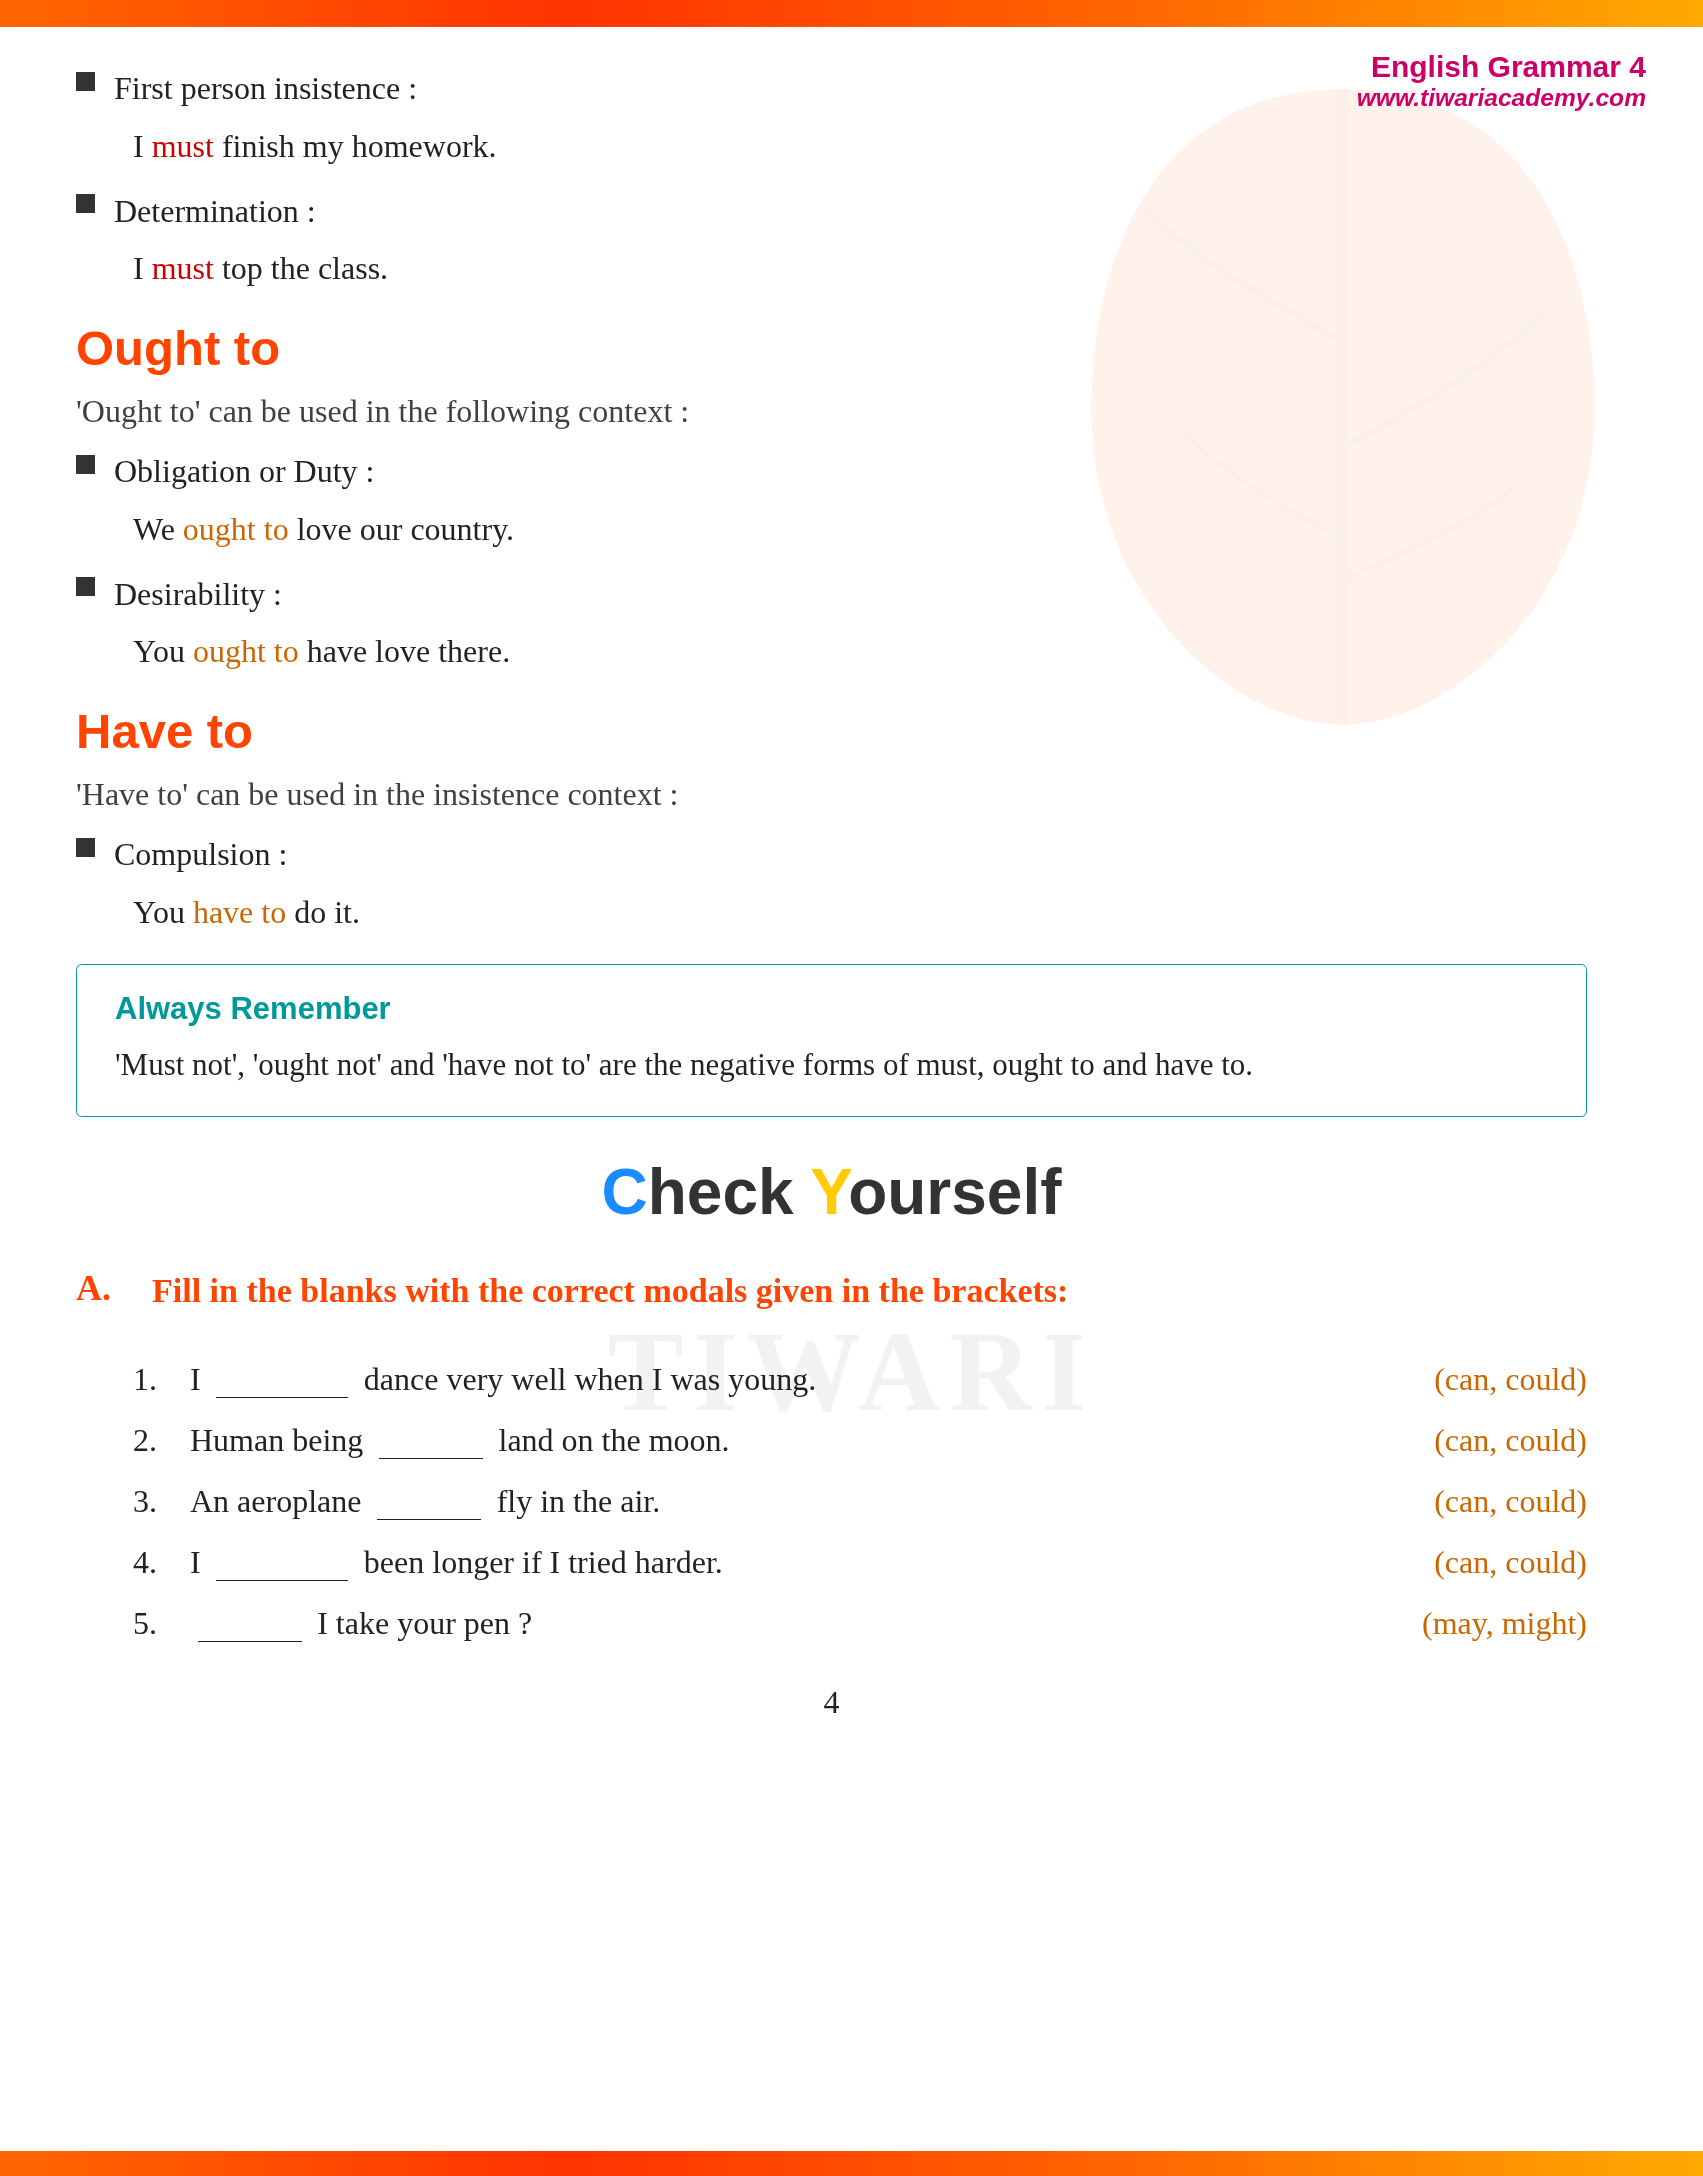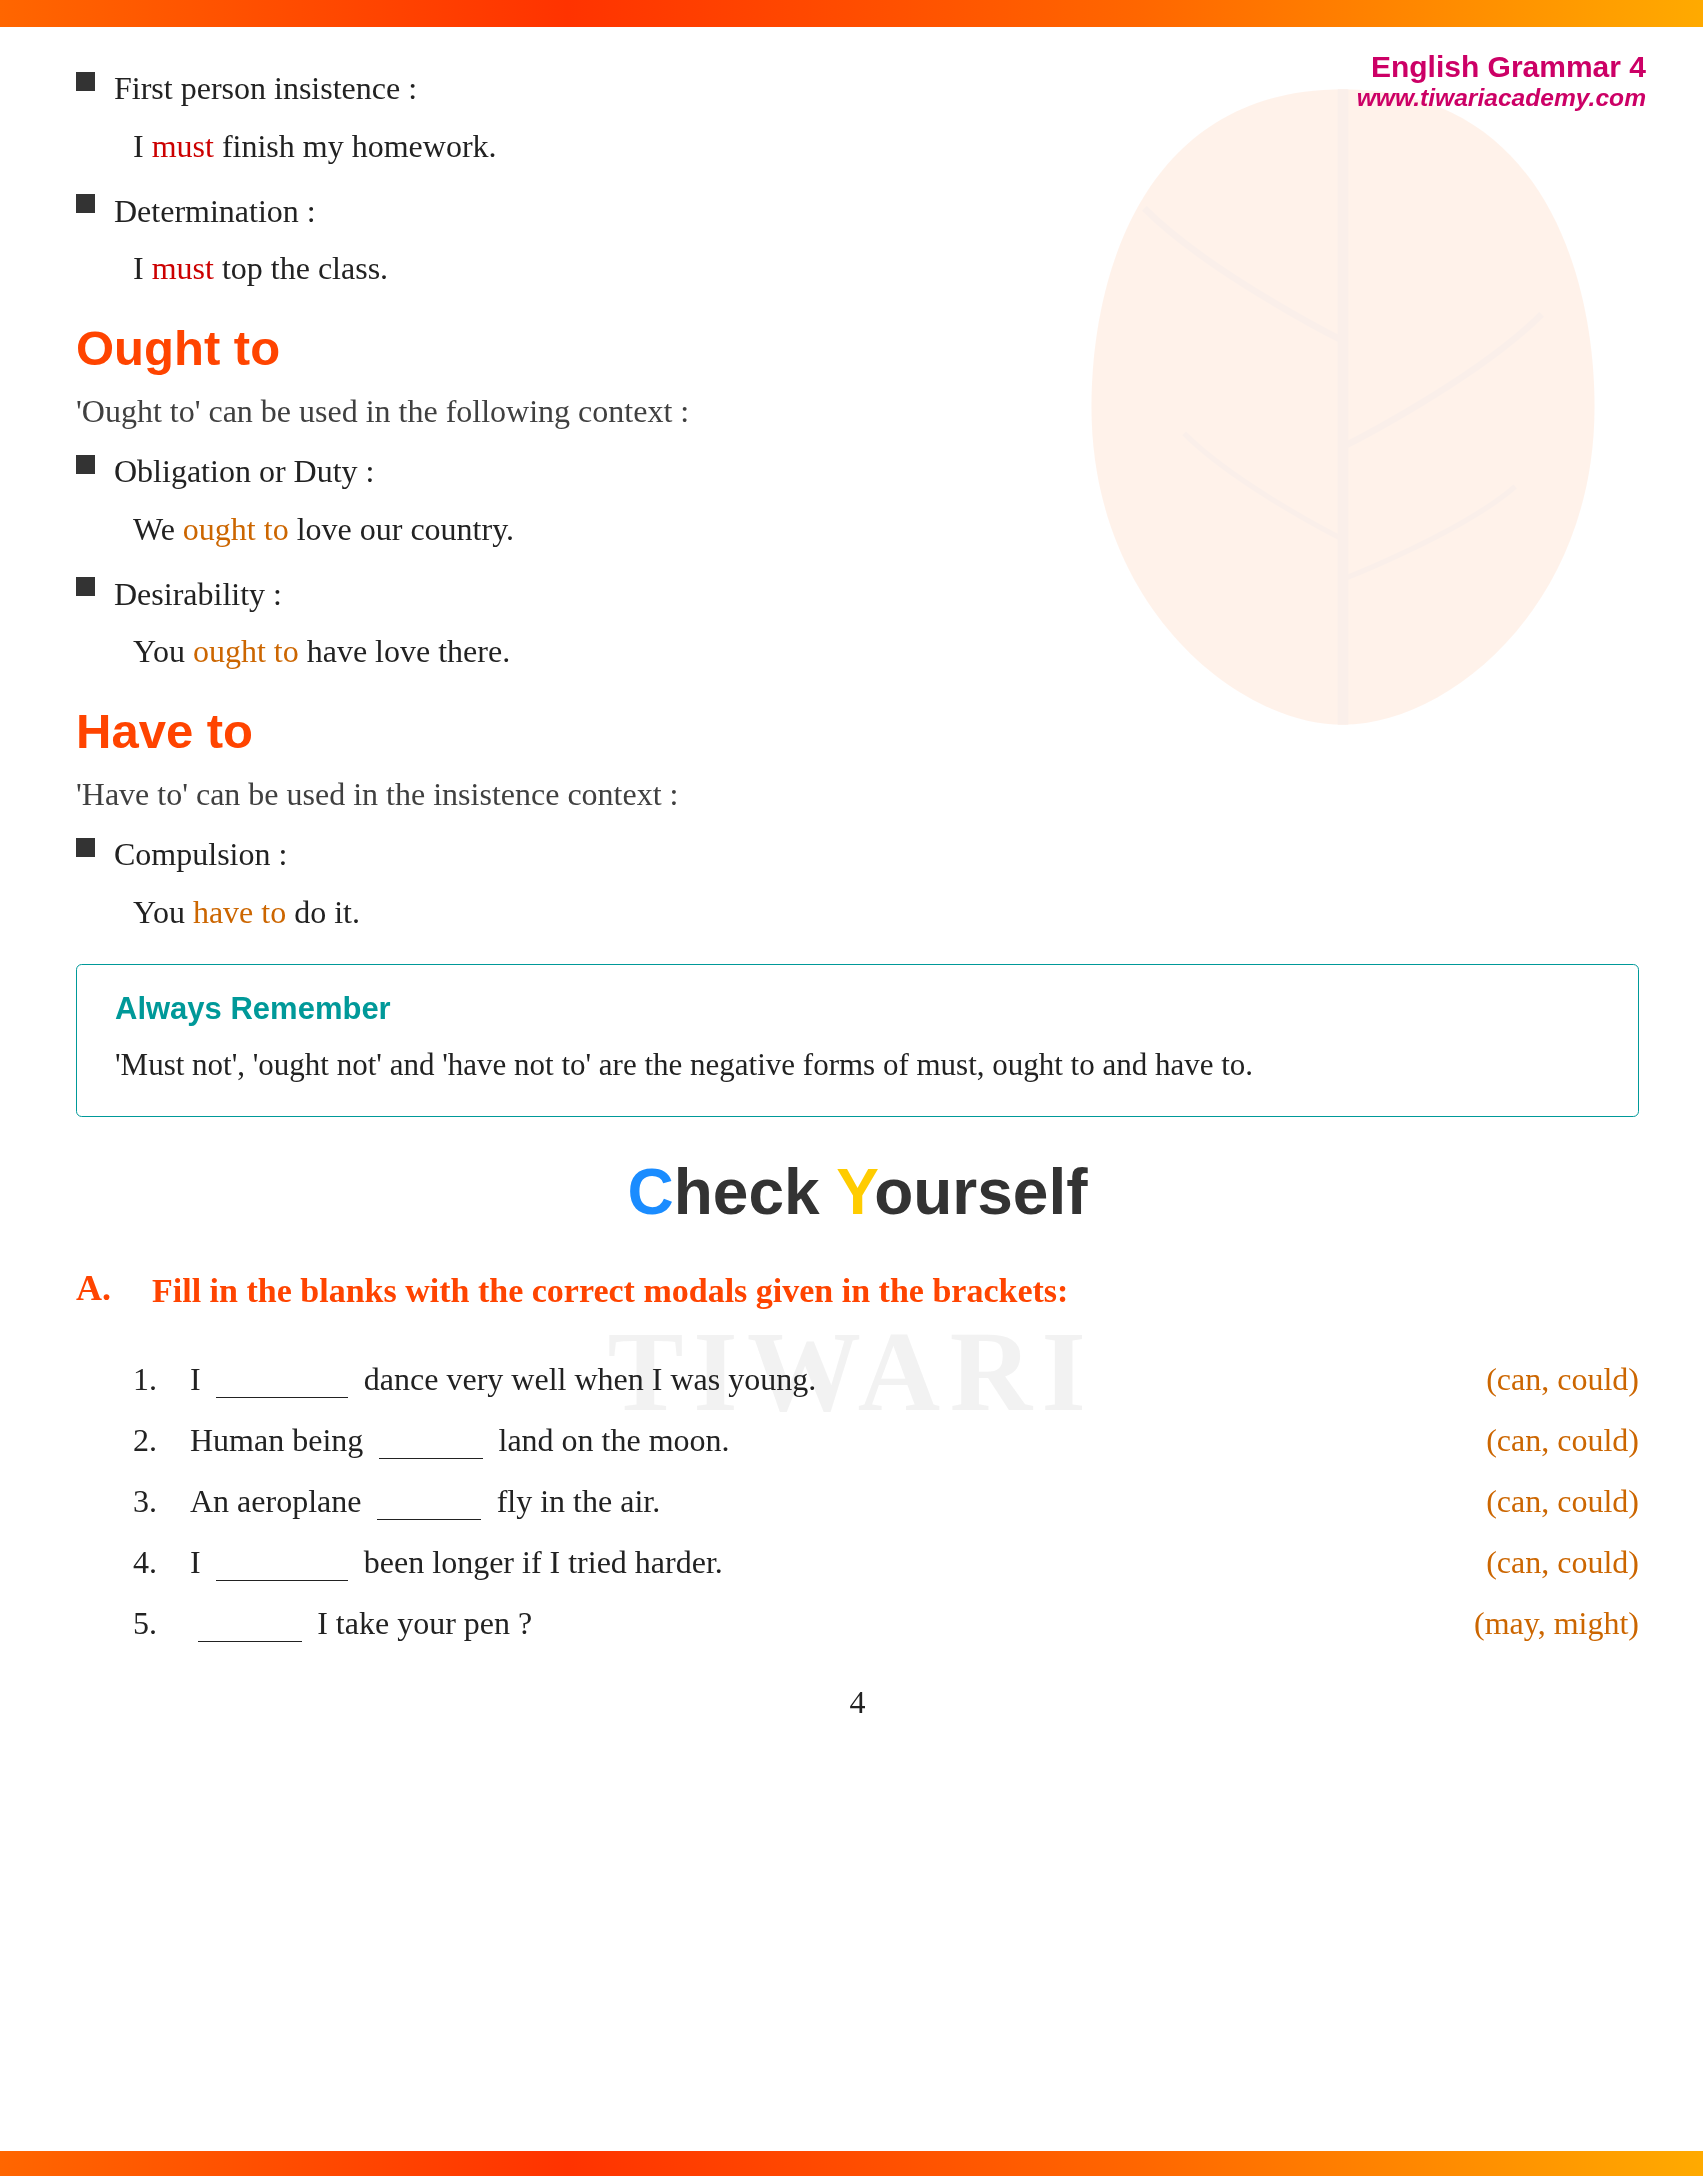--- a/index.html
+++ b/index.html
@@ -79,21 +79,21 @@
       color: #cc0066;
       font-family: Arial, sans-serif;
       font-weight: bold;
       font-style: italic;
     }
 
     
     .content {
       position: relative;
       z-index: 1;
-      padding: 28px 64px 57px 76px;
+      padding: 28px 116px 57px 76px;
       margin-top: 9.5px;
     }
 
     
     .bullet-item {
       display: flex;
       align-items: flex-start;
       margin-bottom: 9.5px;
     }
 

